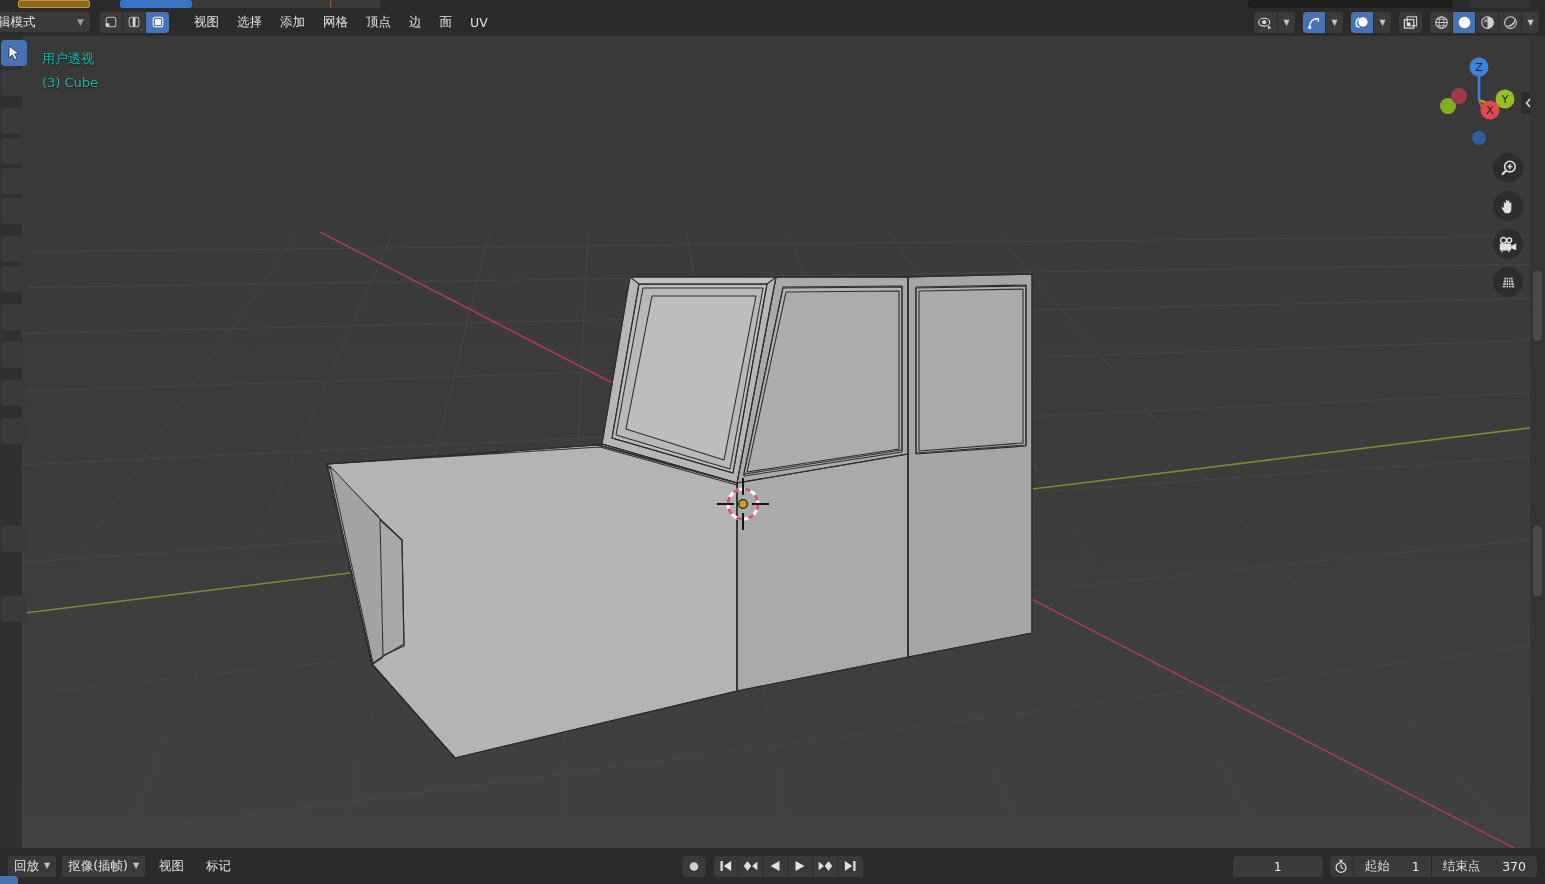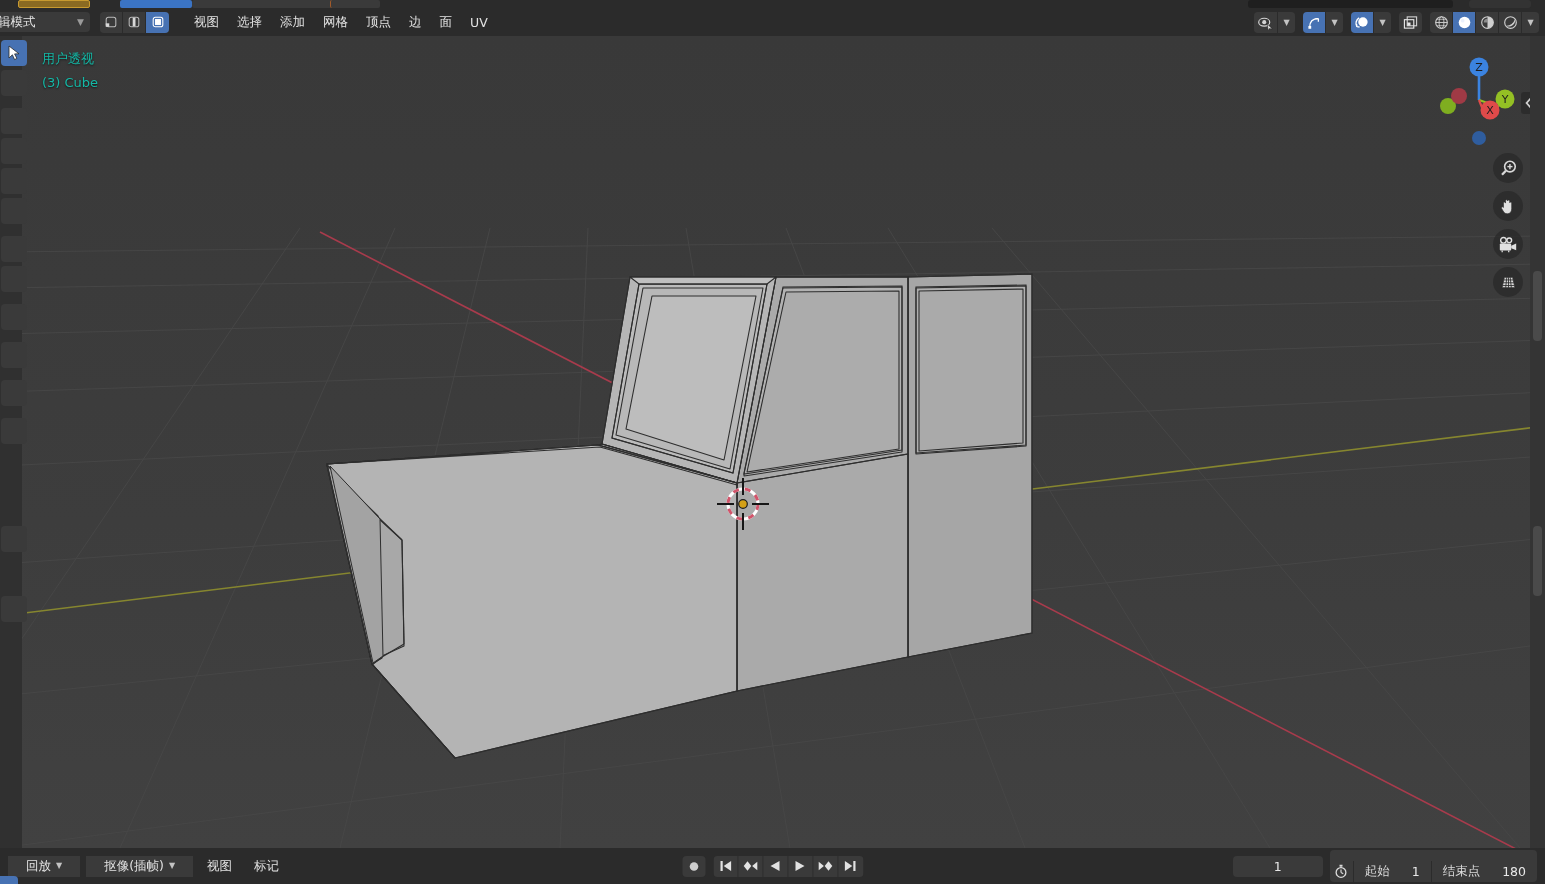--- a/index.html
+++ b/index.html
@@ -125,21 +125,21 @@
 
   
   .timeline {
     position: absolute; left: 0; bottom: 0; width: 1545px; height: 36px;
     background: #2b2b2b;
     display: flex; align-items: center;
   }
   .tl-dropdown {
     height: 21px; background: #3a3a3a; border-radius: 0;
     display: flex; align-items: center; gap: 5px;
-    padding: 0 18px; color: #e2e2e2; font-size: 12.5px; white-space: nowrap;
+    padding: 0 6px; color: #e2e2e2; font-size: 12.5px; white-space: nowrap;
   }
   .tl-menu {
     color: #e2e2e2; font-size: 12.5px; padding: 3px 8px; border-radius: 3px;
     white-space: nowrap;
   }
   .tl-center {
     position: absolute; left: 50%; transform: translateX(-50%);
     display: flex; align-items: center; gap: 8px;
   }
   .rec-btn {
@@ -158,21 +158,21 @@
 
   .tl-right {
     position: absolute; right: 8px; display: flex; align-items: center; gap: 7px;
   }
   .frame-field {
     width: 90px; height: 21px; background: #3a3a3a; border-radius: 4px;
     color: #e8e8e8; font-size: 12.5px;
     display: flex; align-items: center; justify-content: center;
   }
   .range-group {
-    display: flex; align-items: flex-end; height: 32px;
+    display: flex; align-items: flex-start; height: 21px;
     background: #3a3a3a; border-radius: 4px; overflow: hidden;
   }
   .range-icon {
     width: 24px; height: 21px; display: flex; align-items: center;
     justify-content: center; border-right: 1px solid #2b2b2b;
   }
   .range-cell {
     height: 21px; display: flex; align-items: center; gap: 22px;
     padding: 0 11px; color: #e8e8e8; font-size: 12.5px;
     border-right: 1px solid #2b2b2b; white-space: nowrap;
@@ -598,21 +598,21 @@
             <rect x="5.4" y="0.8" width="3.2" height="2" fill="#dadada"></rect>
             <line x1="7" y1="2.6" x2="7" y2="3.9" stroke="#dadada" stroke-width="1.5"></line>
           </svg>
         </div>
         <div class="range-cell">
           <span class="lbl">起始</span>
           <span class="val">1</span>
         </div>
         <div class="range-cell">
           <span class="lbl">结束点</span>
-          <span class="val">180</span>
+          <span class="val">370</span>
         </div>
       </div>
     </div>
 
     <div class="corner-accent"></div>
   </div>
 
 </div>
 
 </body></html>

